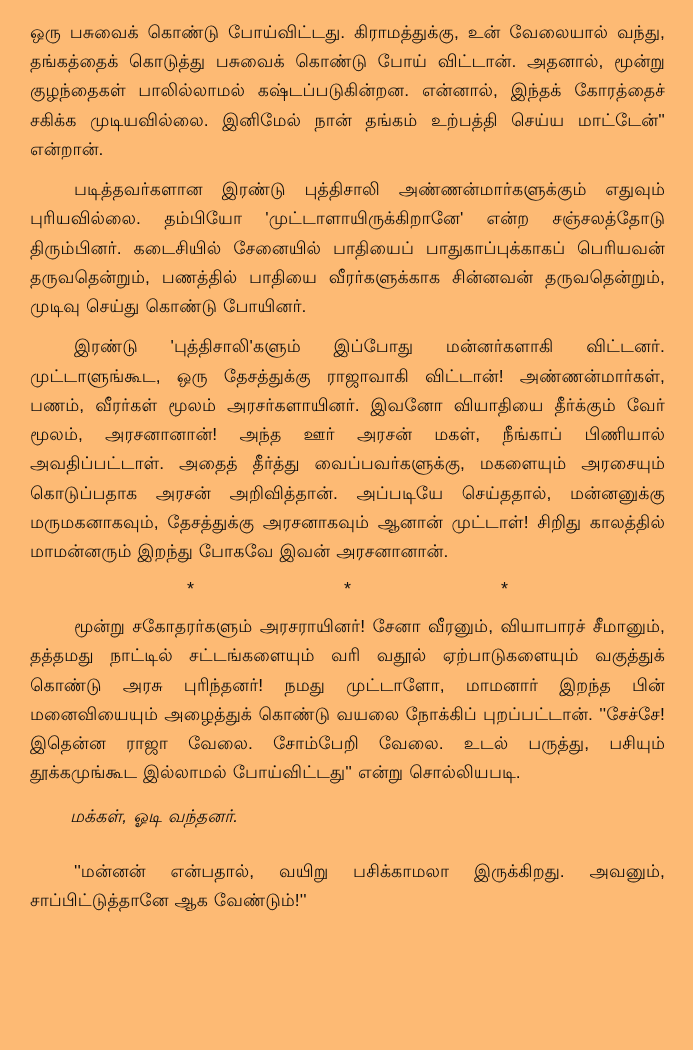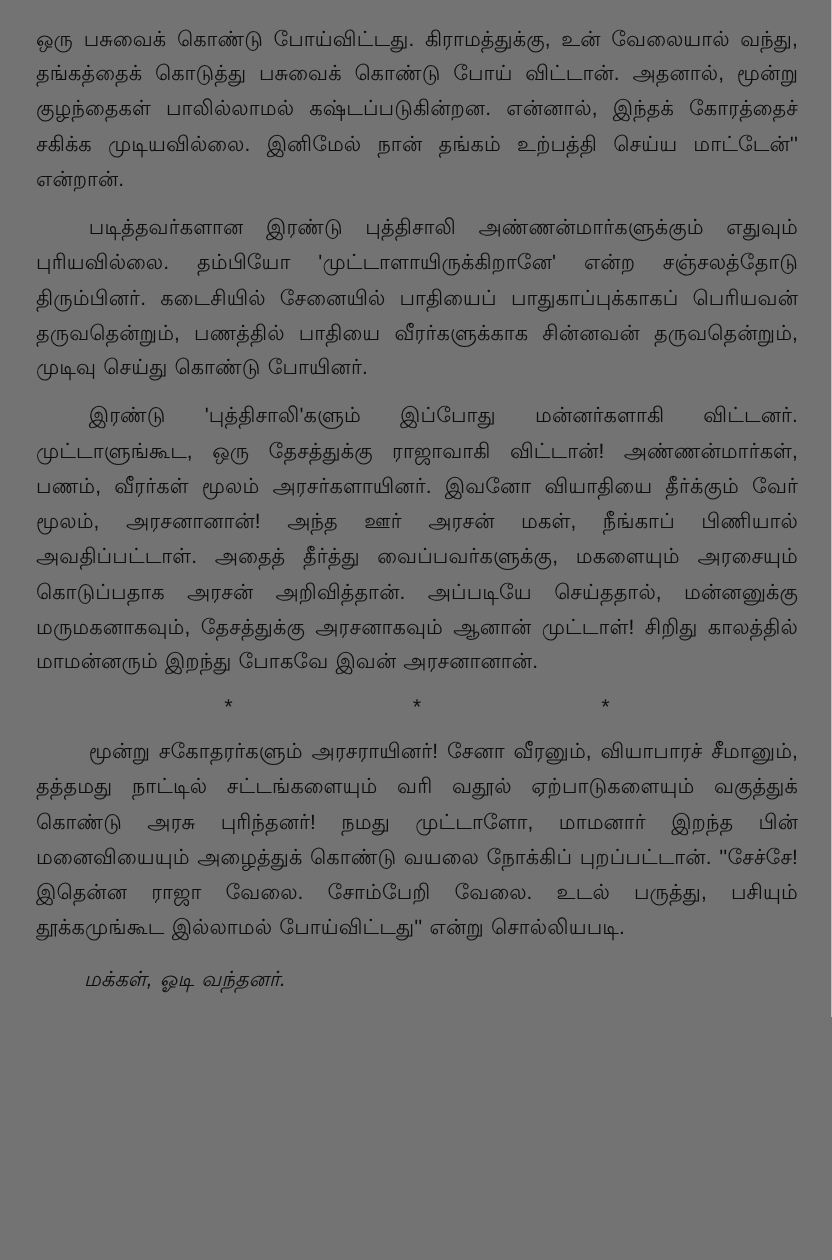--- a/index.html
+++ b/index.html
@@ -13,21 +13,21 @@
     font-family: "Liberation Sans", sans-serif;
     color: #111111;
     overflow: hidden;
   }
   #page {
     position: relative;
     width: 693px;
     height: 1050px;
     box-sizing: border-box;
     padding: 18px 28px 10px 30px;
-    background: #737373;
+    background: #fdba74;
   }
   .para {
     font-size: 17.4px;
     line-height: 1.68;
     text-align: justify;
     text-justify: inter-word;
     margin: 0 0 2px 0;
     letter-spacing: 0.1px;
     word-spacing: 1px;
     color: #0d0d0d;
@@ -81,14 +81,17 @@
   </div>
 
   <p class="para indent">மூன்று சகோதரர்களும் அரசராயினர்! சேனா வீரனும், வியாபாரச் சீமானும், தத்தமது நாட்டில் சட்டங்களையும் வரி வதூல் ஏற்பாடுகளையும் வகுத்துக் கொண்டு அரசு புரிந்தனர்! நமது முட்டாளோ, மாமனார் இறந்த பின் மனைவியையும் அழைத்துக் கொண்டு வயலை நோக்கிப் புறப்பட்டான். ''சேச்சே! இதென்ன ராஜா வேலை. சோம்பேறி வேலை. உடல் பருத்து, பசியும் தூக்கமுங்கூட இல்லாமல் போய்விட்டது'' என்று சொல்லியபடி.</p>
   <div class="spacer-md"></div>
 
   <p class="para indent-small">மக்கள், ஓடி வந்தனர்.</p>
   <div class="spacer-md"></div>
 
   <div class="spacer-md"></div>
 
+  <div class="last-block">
+    <p class="para quote-para">''மன்னன் என்பதால், வயிறு பசிக்காமலா இருக்கிறது. அவனும், சாப்பிட்டுத்தானே ஆக வேண்டும்!''</p>
+  </div>
 
 </div>
 
 </body></html>

